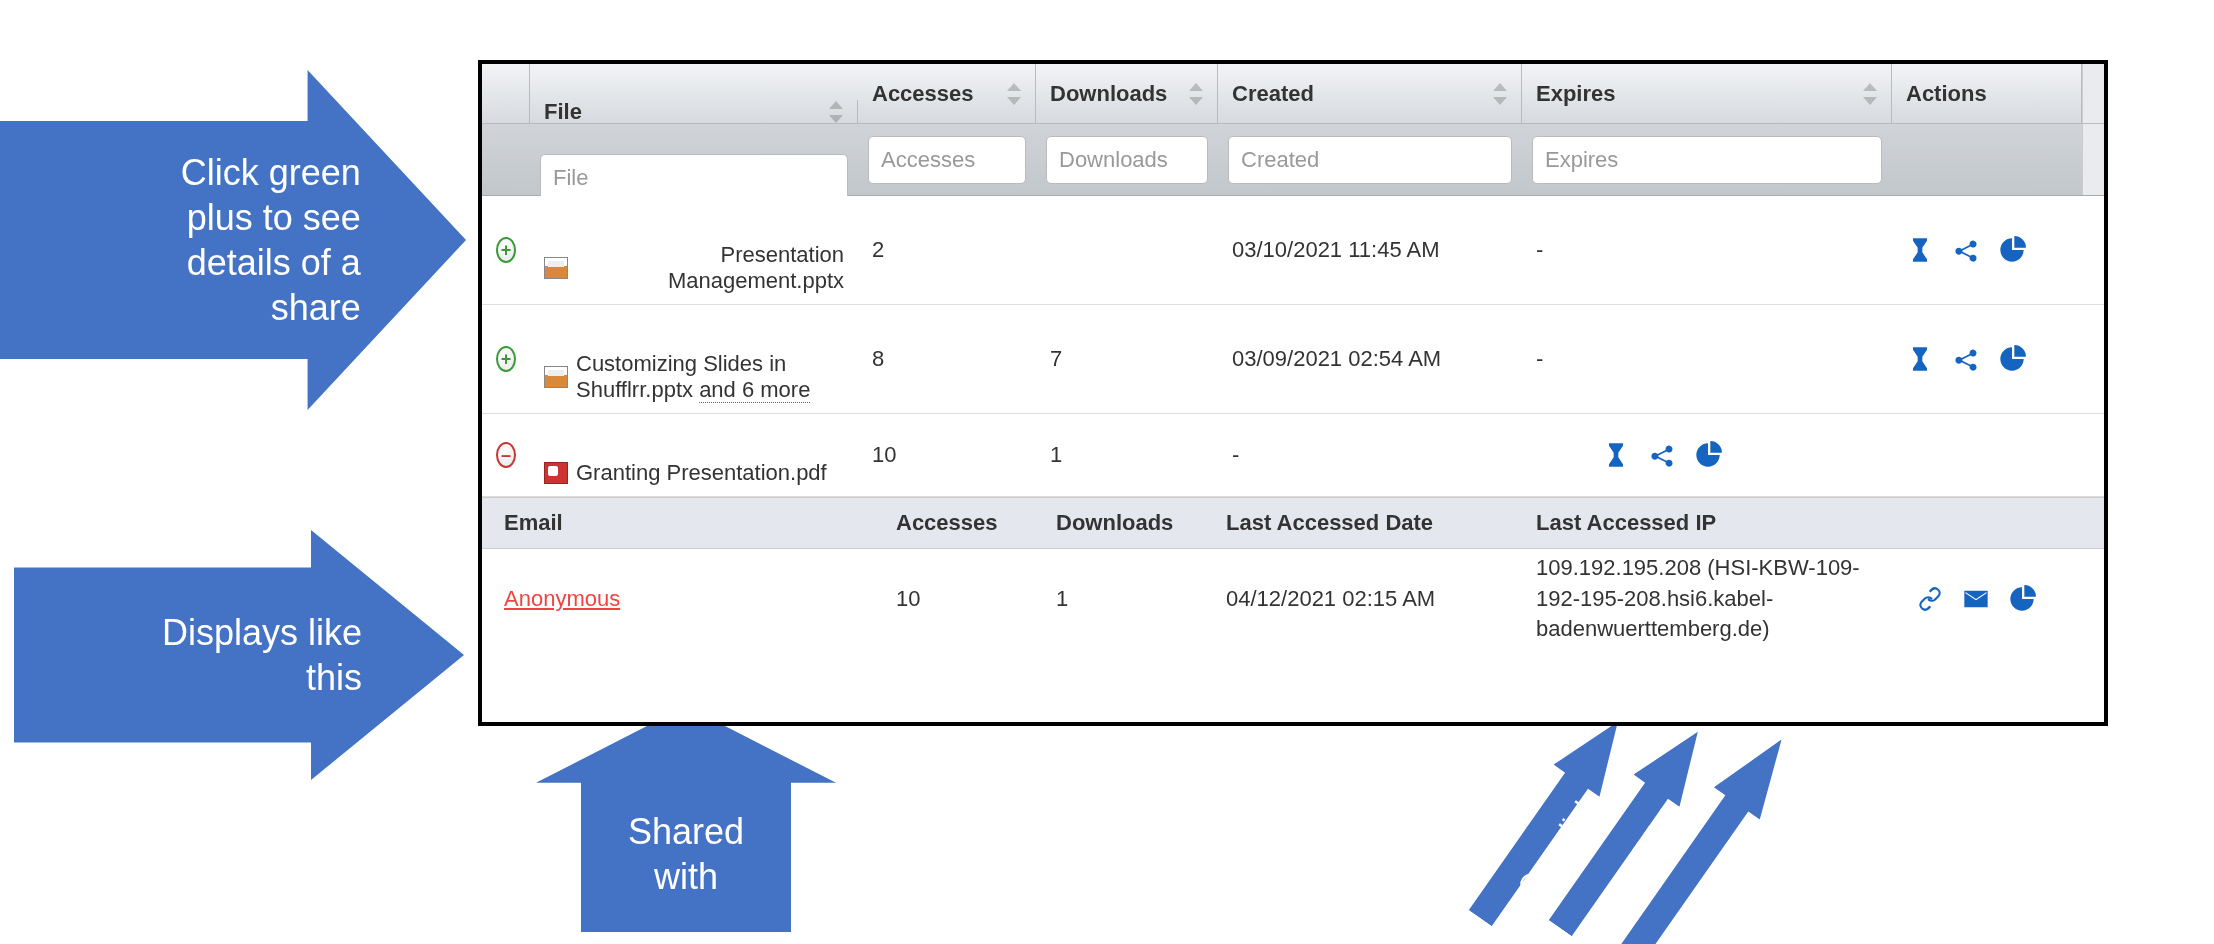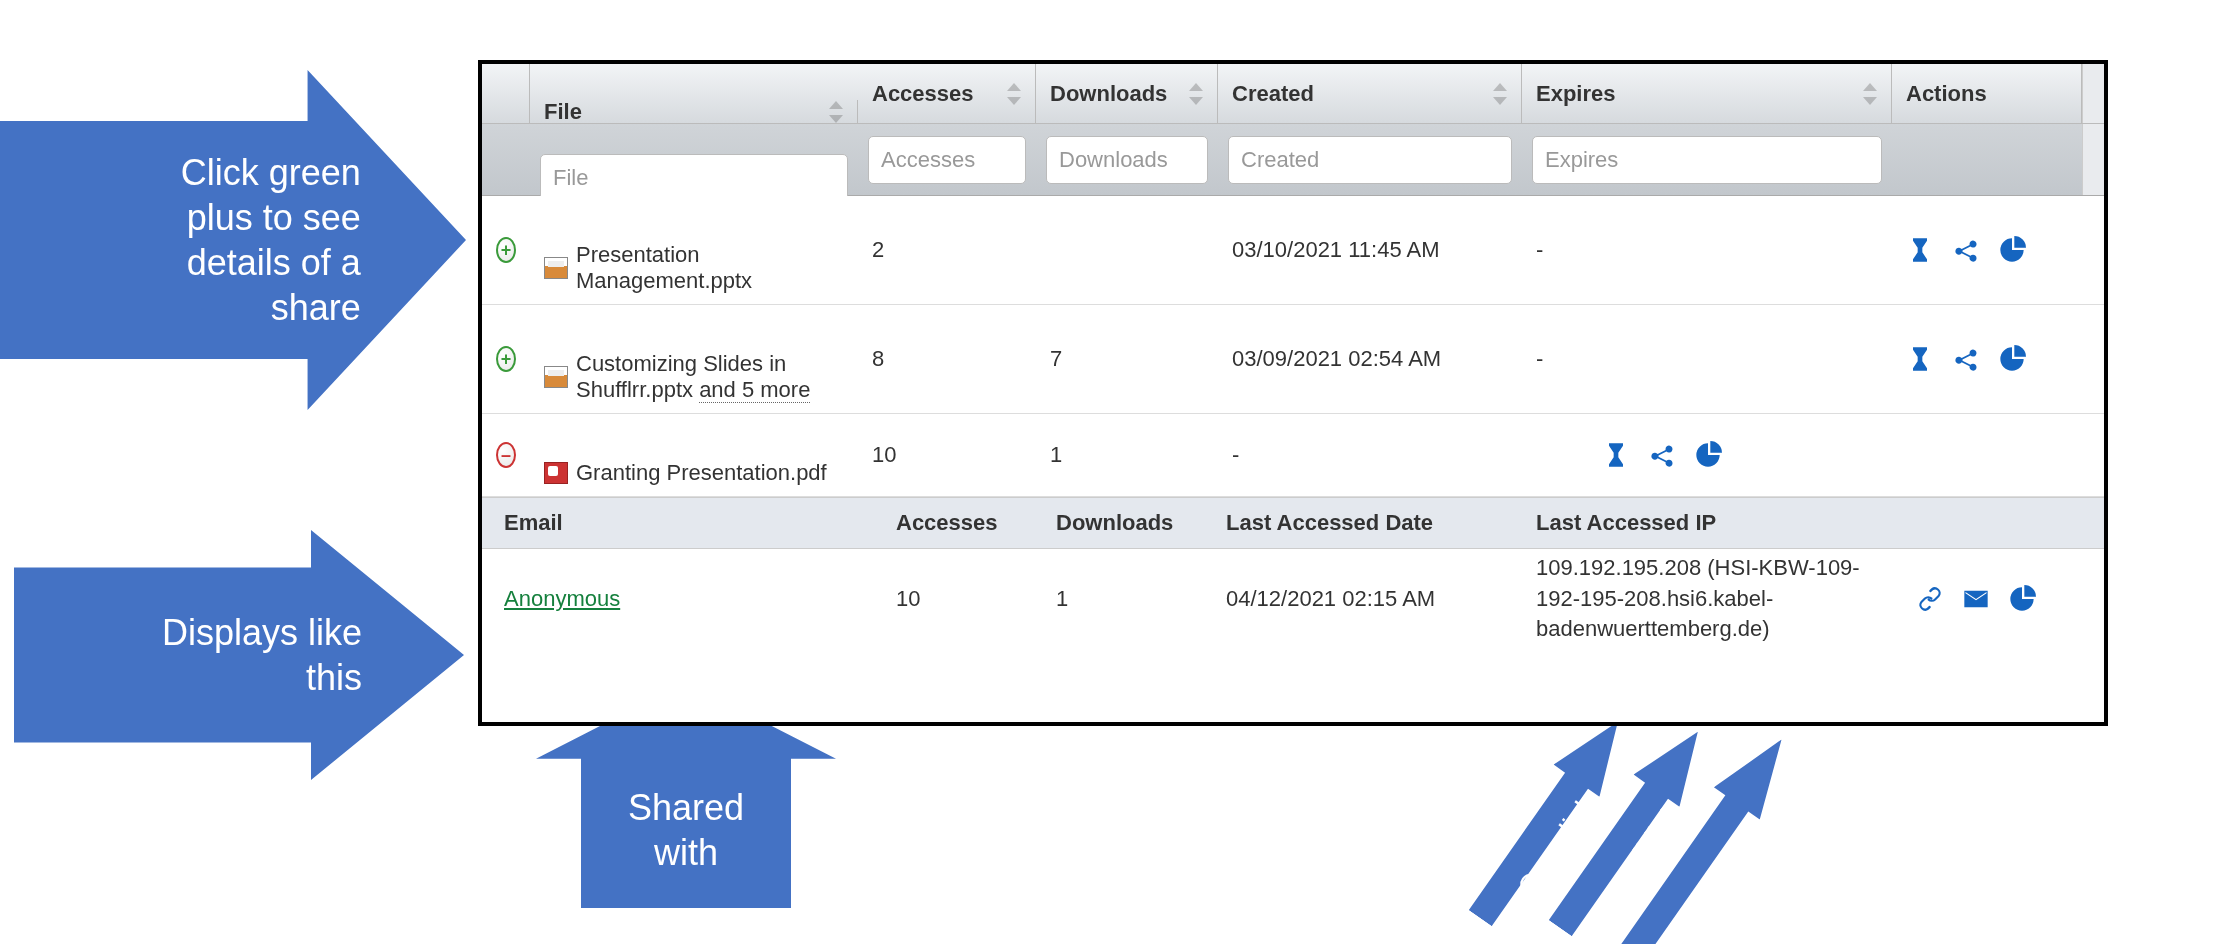--- a/index.html
+++ b/index.html
@@ -136,21 +136,21 @@
     font-size: 22px;
     color:#333;
     background:#fff;
   }
   .d-email { width: 400px; flex:none; padding: 0 22px; }
   .d-acc   { width: 160px; flex:none; padding: 0 14px; }
   .d-dl    { width: 170px; flex:none; padding: 0 14px; }
   .d-lad   { width: 310px; flex:none; padding: 0 14px; }
   .d-ip    { width: 380px; flex:none; padding: 0 14px; line-height:1.4; }
   .d-act   { width: 180px; flex:none; padding: 0 14px; display:flex; gap:18px; align-items:center; }
-  .link { color:#15803d; text-decoration: underline; cursor:pointer; }
+  .link { color:#ef4444; text-decoration: underline; cursor:pointer; }
 
   
   .anno {
     position:absolute; color:#fff; font-size: 36px; text-align:center;
     display:flex; align-items:center; justify-content:center;
     line-height:1.25;
   }
   .arrow-right {
     background:#4472C4;
     clip-path: polygon(0 15%, 66% 15%, 66% 0, 100% 50%, 66% 100%, 66% 85%, 0 85%);
@@ -175,21 +175,21 @@
 <body>
 
 <div class="anno arrow-right" style="left:0; top:70px; width:466px; height:340px;">
   <span style="width:60%;">Click green plus to see details of a share</span>
 </div>
 
 <div class="anno arrow-right" style="left:14px; top:530px; width:450px; height:250px;">
   <span style="width:60%;">Displays like this</span>
 </div>
 
-<div class="anno arrow-up" style="left:536px; top:682px; width:300px; height:226px;">
+<div class="anno arrow-up" style="left:536px; top:706px; width:300px; height:226px;">
   <span style="width:70%; margin-top:70px;">Shared with</span>
 </div>
 
 <div class="anno arrow-up-diag" style="left:1514px; top:700px; width:70px; height:240px; transform:rotate(35deg);"></div>
 <div class="diag-label" style="left:1500px; top:830px;">Copy link</div>
 
 <div class="anno arrow-up-diag" style="left:1594px; top:710px; width:70px; height:240px; transform:rotate(35deg);"></div>
 <div class="diag-label" style="left:1582px; top:840px;">Email link</div>
 
 <div class="anno arrow-up-diag" style="left:1672px; top:716px; width:70px; height:260px; transform:rotate(35deg);"></div>
@@ -247,21 +247,21 @@
   </div>
 
   <div style="position:relative;">
 
     <div class="data-row">
       <div class="data-cell toggle-cell">
         <div class="toggle-btn toggle-plus">+</div>
       </div>
       <div class="data-cell w-file">
         <span class="file-icon pptx"></span>
-        <span style="word-break:break-word;">Presentation Management.pptx</span>
+        <span style="word-break:break-word;text-align:right;">Presentation Management.pptx</span>
       </div>
       <div class="data-cell w-acc">2</div>
       <div class="data-cell w-dl"></div>
       <div class="data-cell w-cr">03/10/2021 11:45 AM</div>
       <div class="data-cell w-ex">-</div>
       <div class="data-cell w-act actions-cell">
         <span class="act-ico"><svg viewBox="0 0 24 24">
               <path d="M6 2h12v2l-4 6v4l4 6v2H6v-2l4-6v-4L6 4V2z"></path>
             </svg></span>
         <span class="act-ico"><svg viewBox="0 0 24 24">
@@ -276,21 +276,21 @@
     </div>
 
     <div class="data-row">
       <div class="data-cell toggle-cell">
         <div class="toggle-btn toggle-plus">+</div>
       </div>
       <div class="data-cell w-file">
         <span class="file-icon pptx"></span>
         <span style="word-break:break-word;">
           <span>Customizing Slides in Shufflrr.pptx</span>
-          <span class="dotted">and 5 more</span>
+          <span class="dotted">and 6 more</span>
         </span>
       </div>
       <div class="data-cell w-acc">8</div>
       <div class="data-cell w-dl">7</div>
       <div class="data-cell w-cr">03/09/2021 02:54 AM</div>
       <div class="data-cell w-ex">-</div>
       <div class="data-cell w-act actions-cell">
         <span class="act-ico"><svg viewBox="0 0 24 24">
               <path d="M6 2h12v2l-4 6v4l4 6v2H6v-2l4-6v-4L6 4V2z"></path>
             </svg></span>

